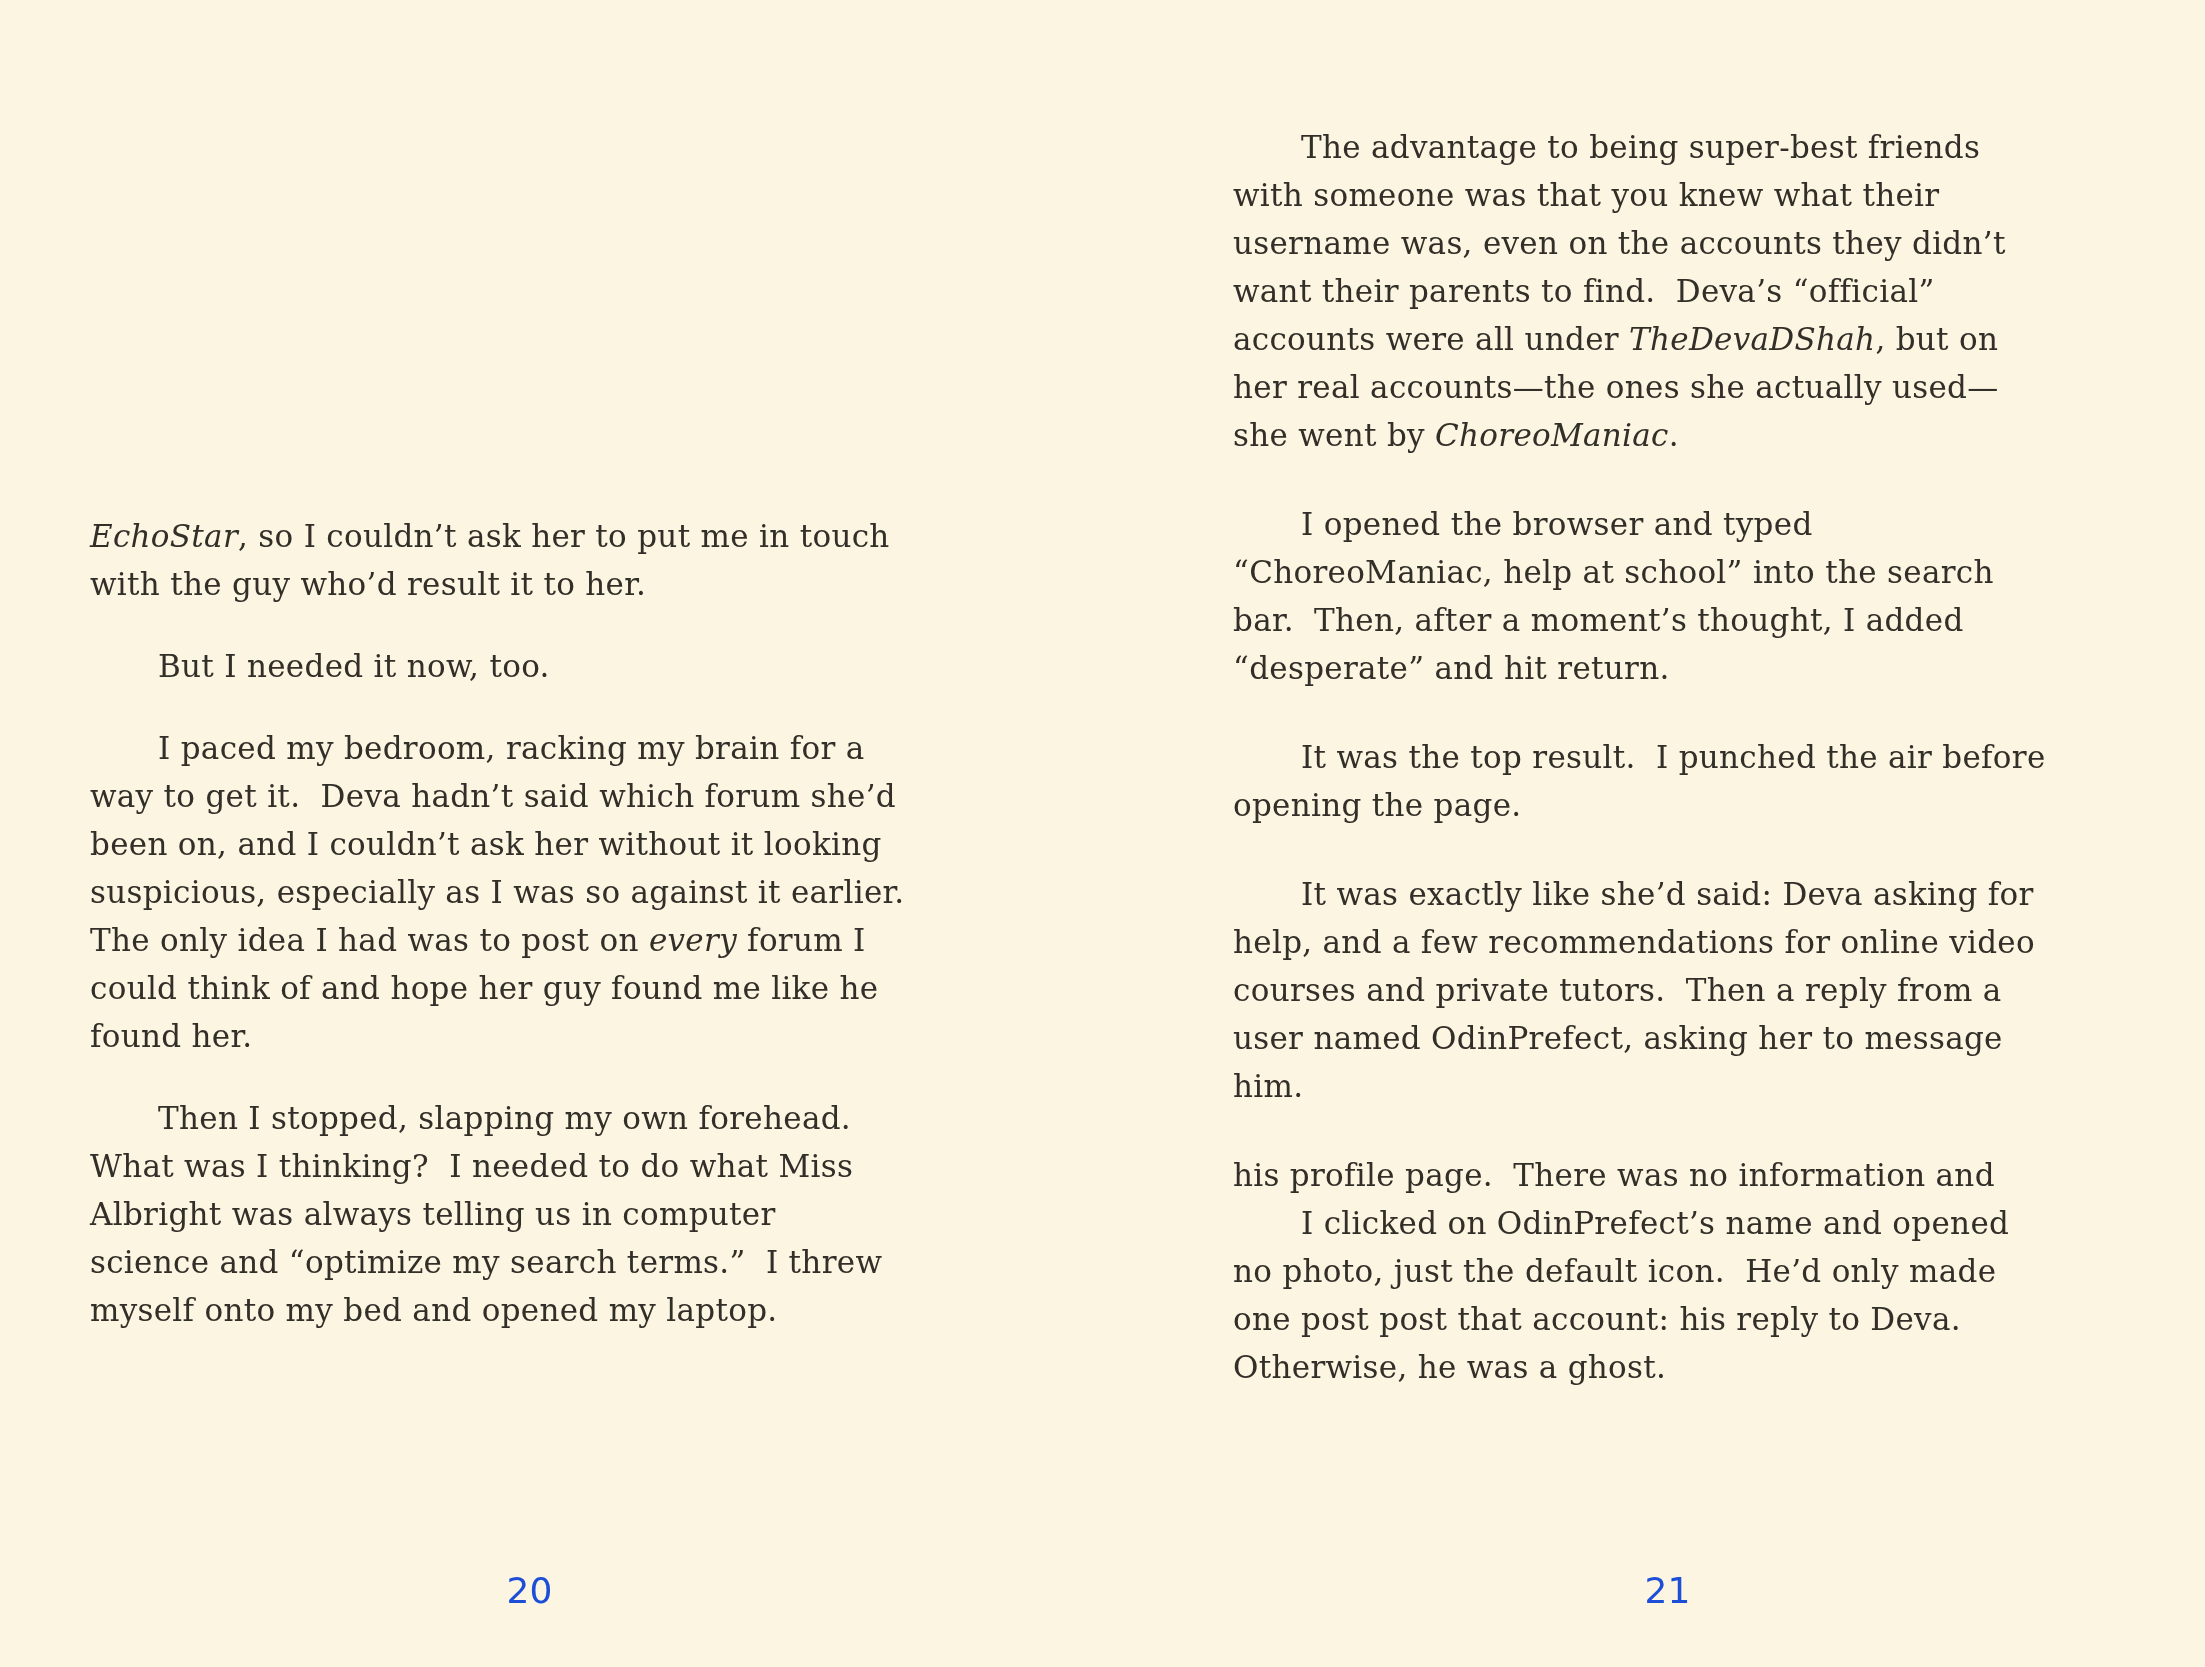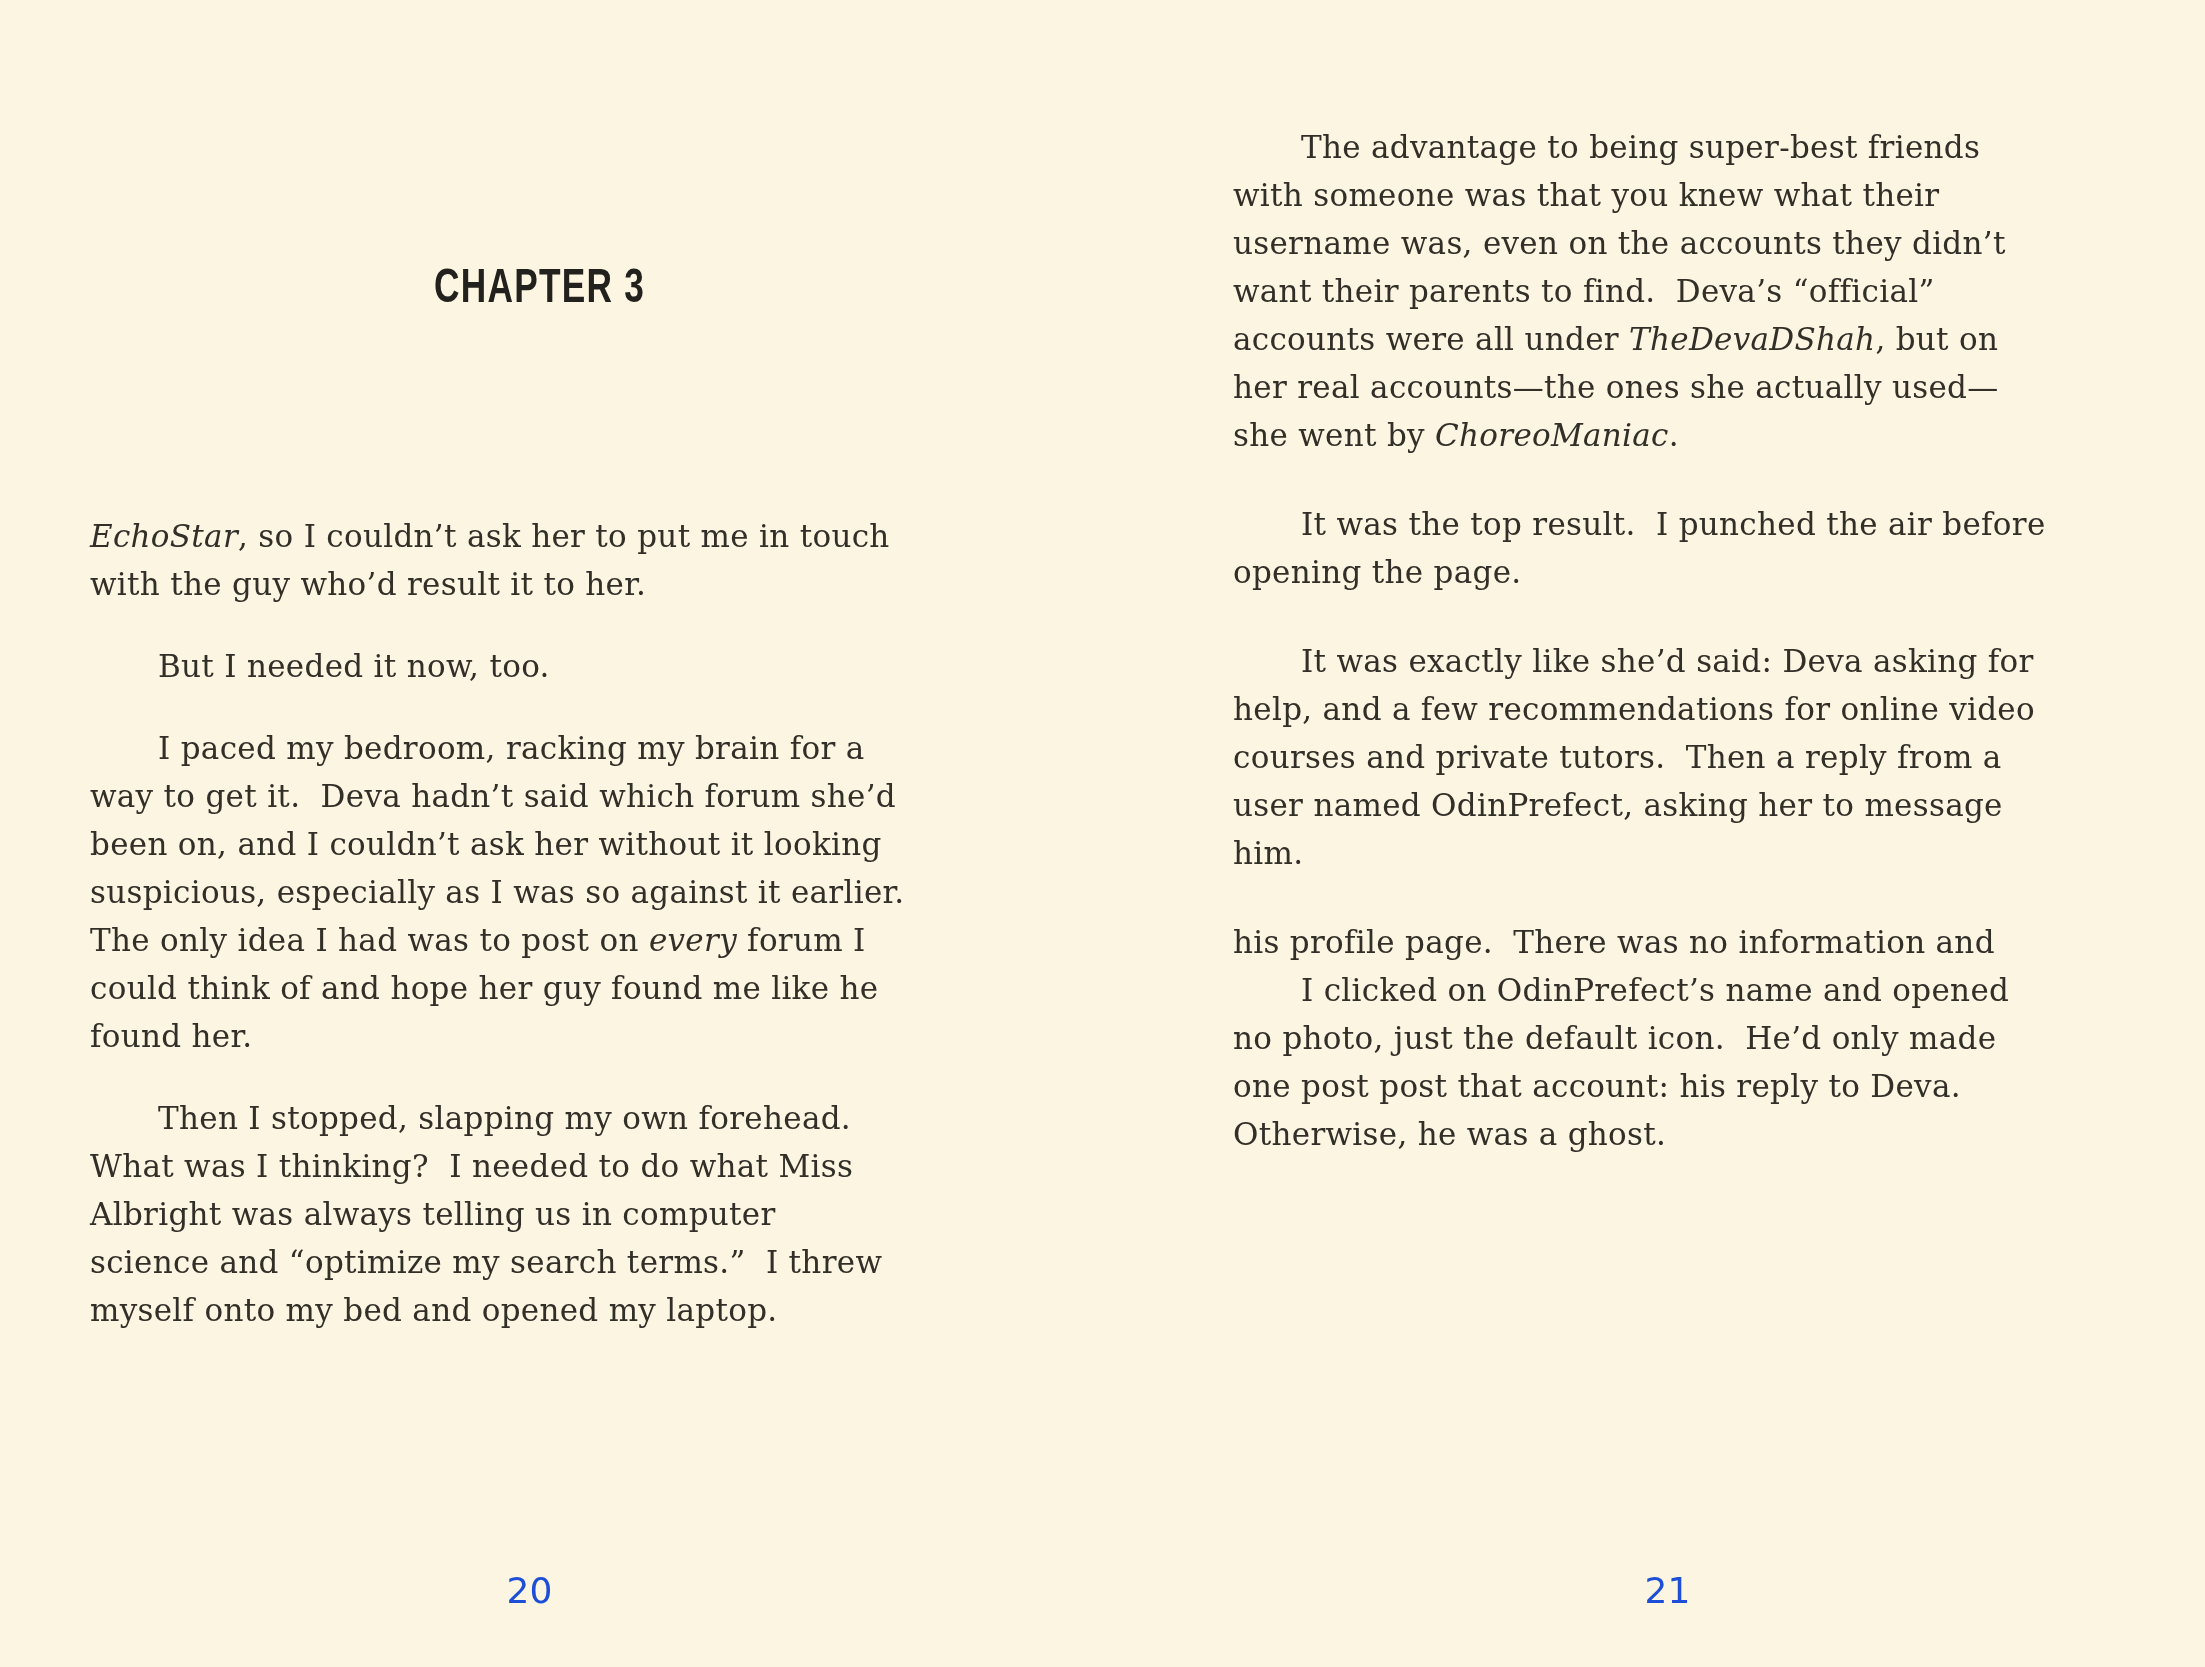--- a/index.html
+++ b/index.html
@@ -73,21 +73,20 @@
     color: #1d4ed8;
   }
   .pagenum.left-num { left: 80px; }
   .pagenum.right-num { left: 1218px; }
 </style>
 </head>
 <body>
 
 <div class="spread">
 
-  <h1 class="chapter-heading"><span class="cond">CHAPTER 3</span></h1>
 
   <div class="text-block left para-host" id="left-text">
       <div class="para">
         <div class="line"><span class="it">EchoStar</span><span>, so I couldn’t ask her to put me in touch</span></div>
         <div class="line"><span>with the guy who’d result it to her.</span></div>
       </div>
       <div class="para">
         <div class="line indent"><span>But I needed it now, too.</span></div>
       </div>
       <div class="para">
@@ -112,20 +111,26 @@
       <div class="para">
         <div class="line indent"><span>The advantage to being super-best friends</span></div>
         <div class="line"><span>with someone was that you knew what their</span></div>
         <div class="line"><span>username was, even on the accounts they didn’t</span></div>
         <div class="line"><span>want their parents to find.  Deva’s “official”</span></div>
         <div class="line"><span>accounts were all under </span><span class="it">TheDevaDShah</span><span>, but on</span></div>
         <div class="line"><span>her real accounts—the ones she actually used—</span></div>
         <div class="line"><span>she went by </span><span class="it">ChoreoManiac</span><span>.</span></div>
       </div>
       <div class="para">
+        <div class="line indent"><span>I opened the browser and typed</span></div>
+        <div class="line"><span>“ChoreoManiac, help at school” into the search</span></div>
+        <div class="line"><span>bar.  Then, after a moment’s thought, I added</span></div>
+        <div class="line"><span>“desperate” and hit return.</span></div>
+      </div>
+      <div class="para">
         <div class="line indent"><span>It was the top result.  I punched the air before</span></div>
         <div class="line"><span>opening the page.</span></div>
       </div>
       <div class="para">
         <div class="line indent"><span>It was exactly like she’d said: Deva asking for</span></div>
         <div class="line"><span>help, and a few recommendations for online video</span></div>
         <div class="line"><span>courses and private tutors.  Then a reply from a</span></div>
         <div class="line"><span>user named OdinPrefect, asking her to message</span></div>
         <div class="line"><span>him.</span></div>
       </div>

